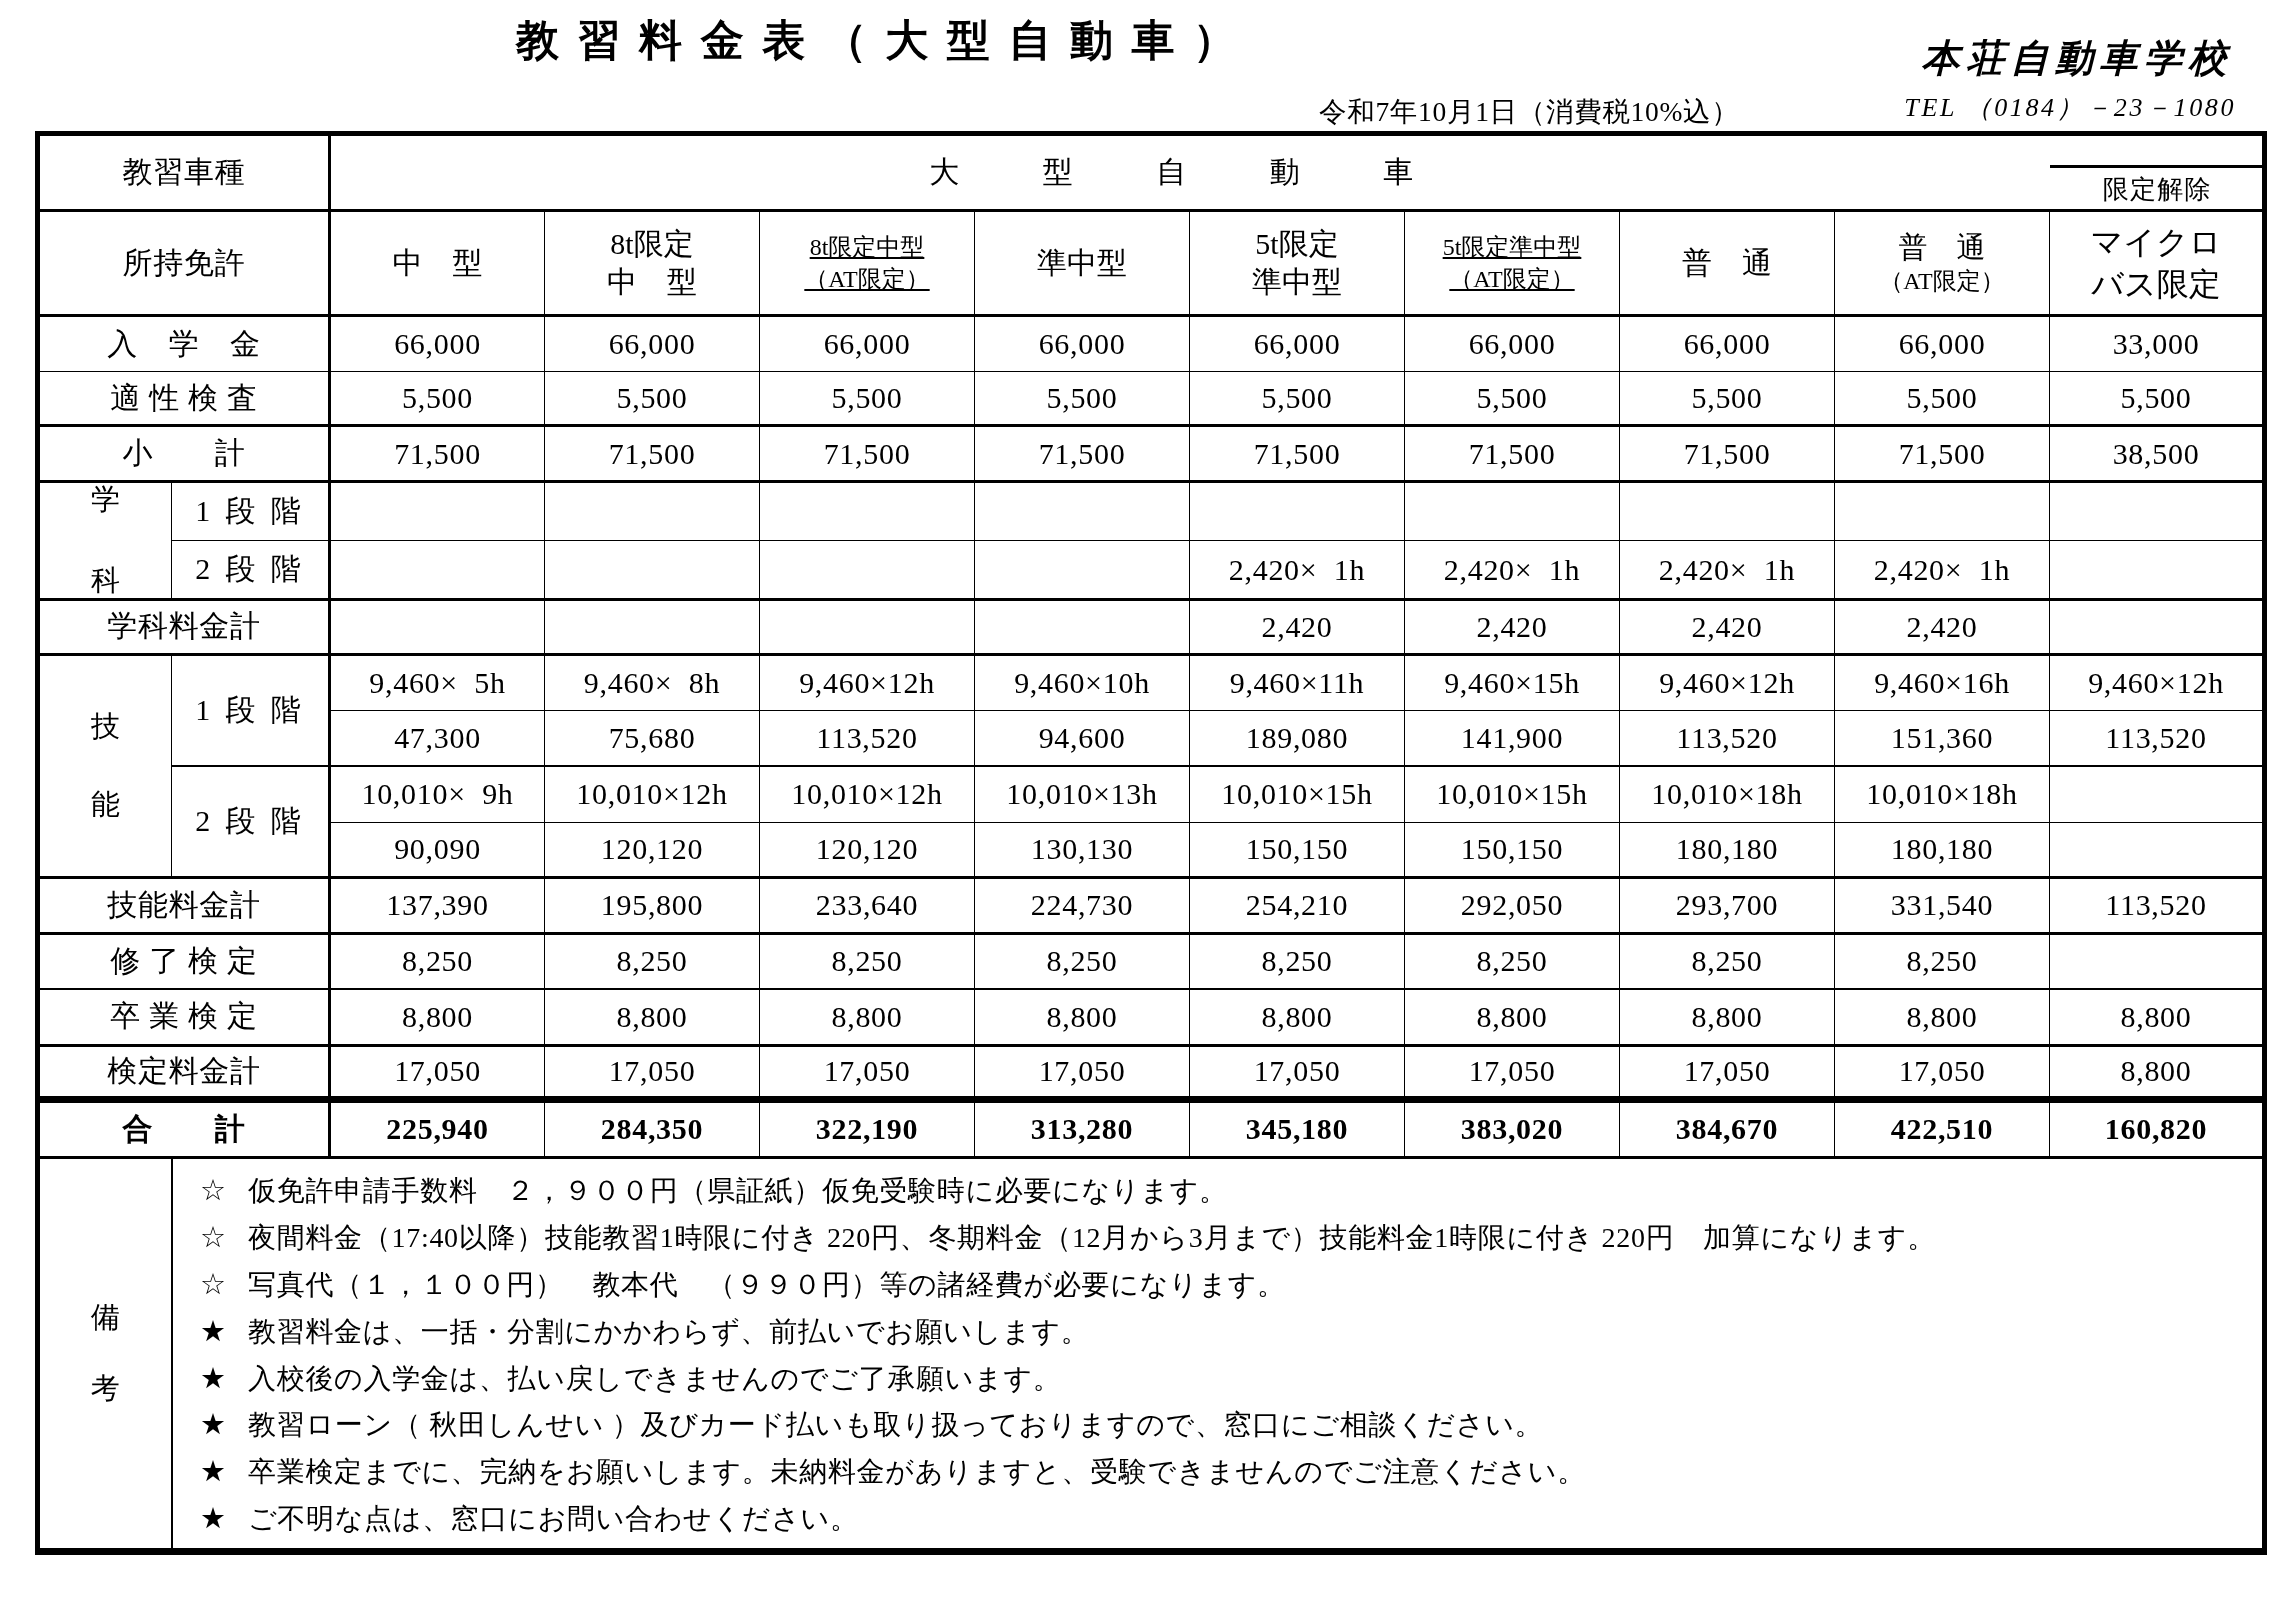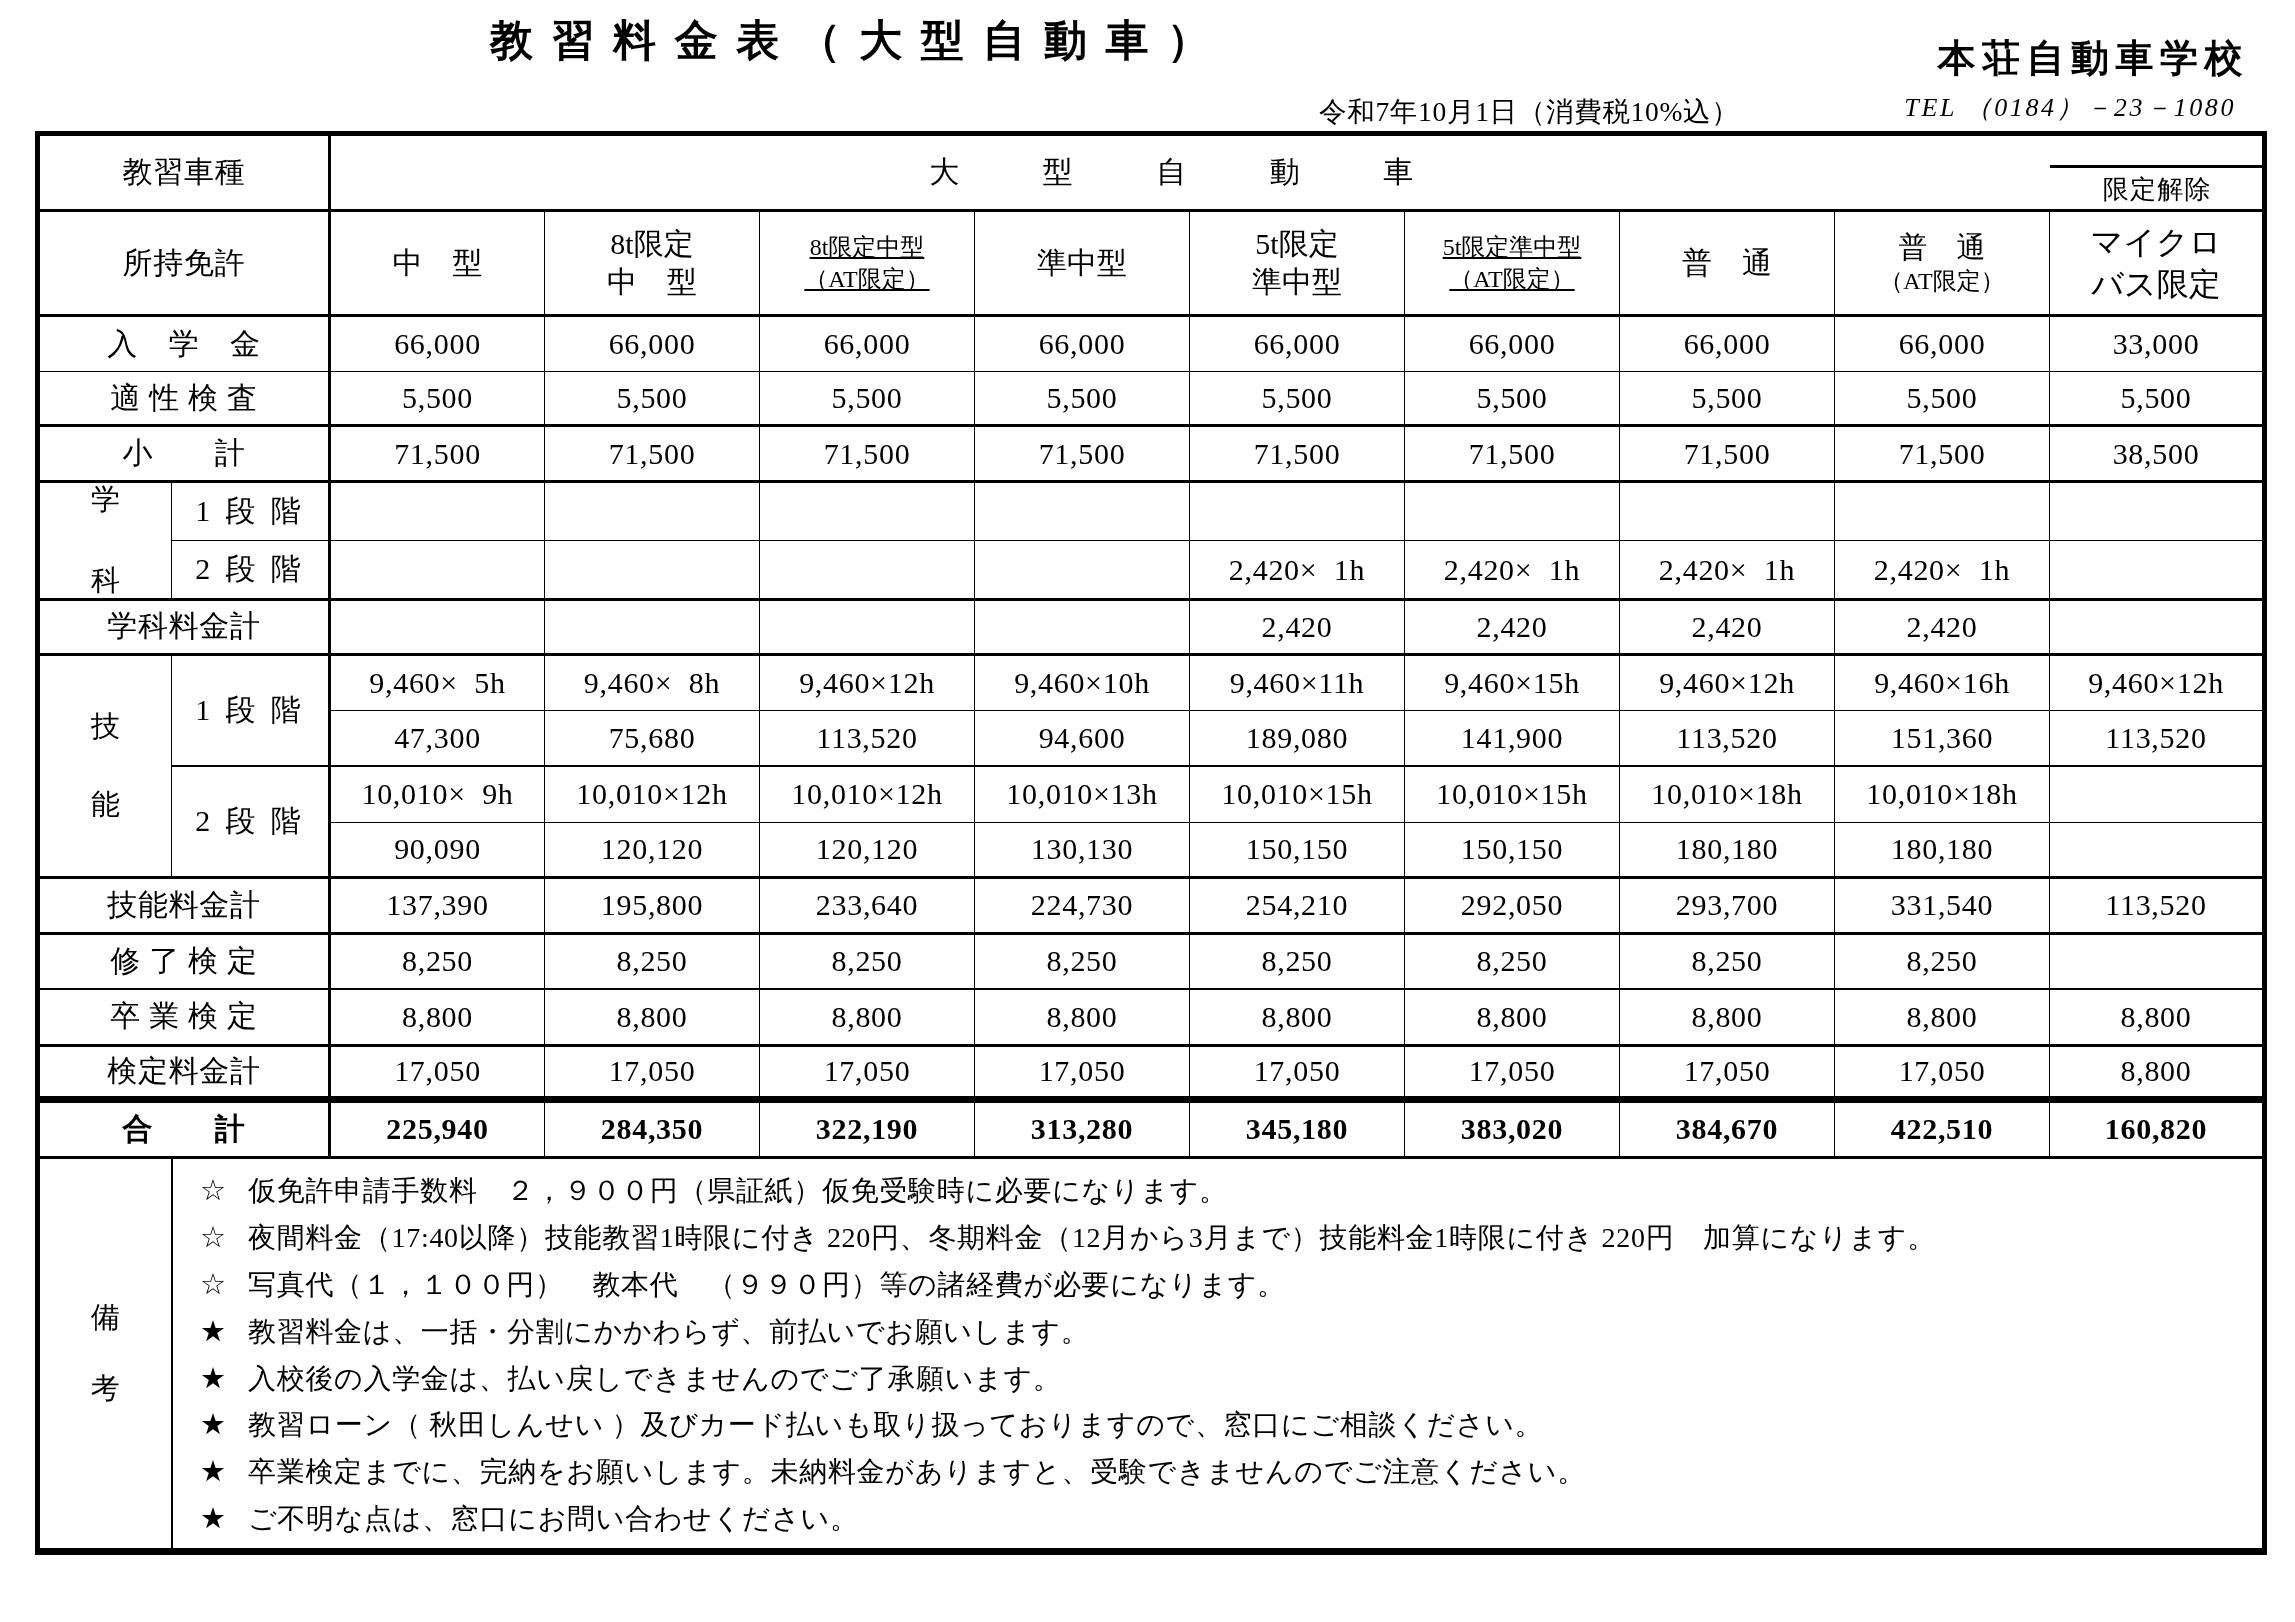--- a/index.html
+++ b/index.html
@@ -3,26 +3,26 @@
 <meta charset="utf-8">
 <style>
   html,body{margin:0;padding:0;background:#fff;}
   body{
     width:2295px;height:1623px;position:relative;overflow:hidden;color:#000;
     font-family:"Liberation Serif","DejaVu Serif",serif;
     -webkit-font-smoothing:antialiased;
   }
   
   .doc-title{
-    position:absolute;left:490px;top:11.8px;
+    position:absolute;left:516px;top:11.8px;
     font-size:43px;font-weight:bold;letter-spacing:3.9px;white-space:nowrap;
   }
   .school-name{
-    position:absolute;right:46px;top:33px;
-    font-size:38px;font-weight:bold;letter-spacing:6.5px;white-space:nowrap;
+    position:absolute;right:62px;top:33px;
+    font-size:38px;font-weight:bold;font-style:italic;letter-spacing:6.5px;white-space:nowrap;
   }
   .date-note{
     position:absolute;left:1319px;top:94px;
     font-size:27.5px;letter-spacing:0.7px;white-space:nowrap;
   }
   .tel{
     position:absolute;right:59px;top:90px;
     font-size:26px;font-style:italic;letter-spacing:2.6px;white-space:nowrap;
   }
   

